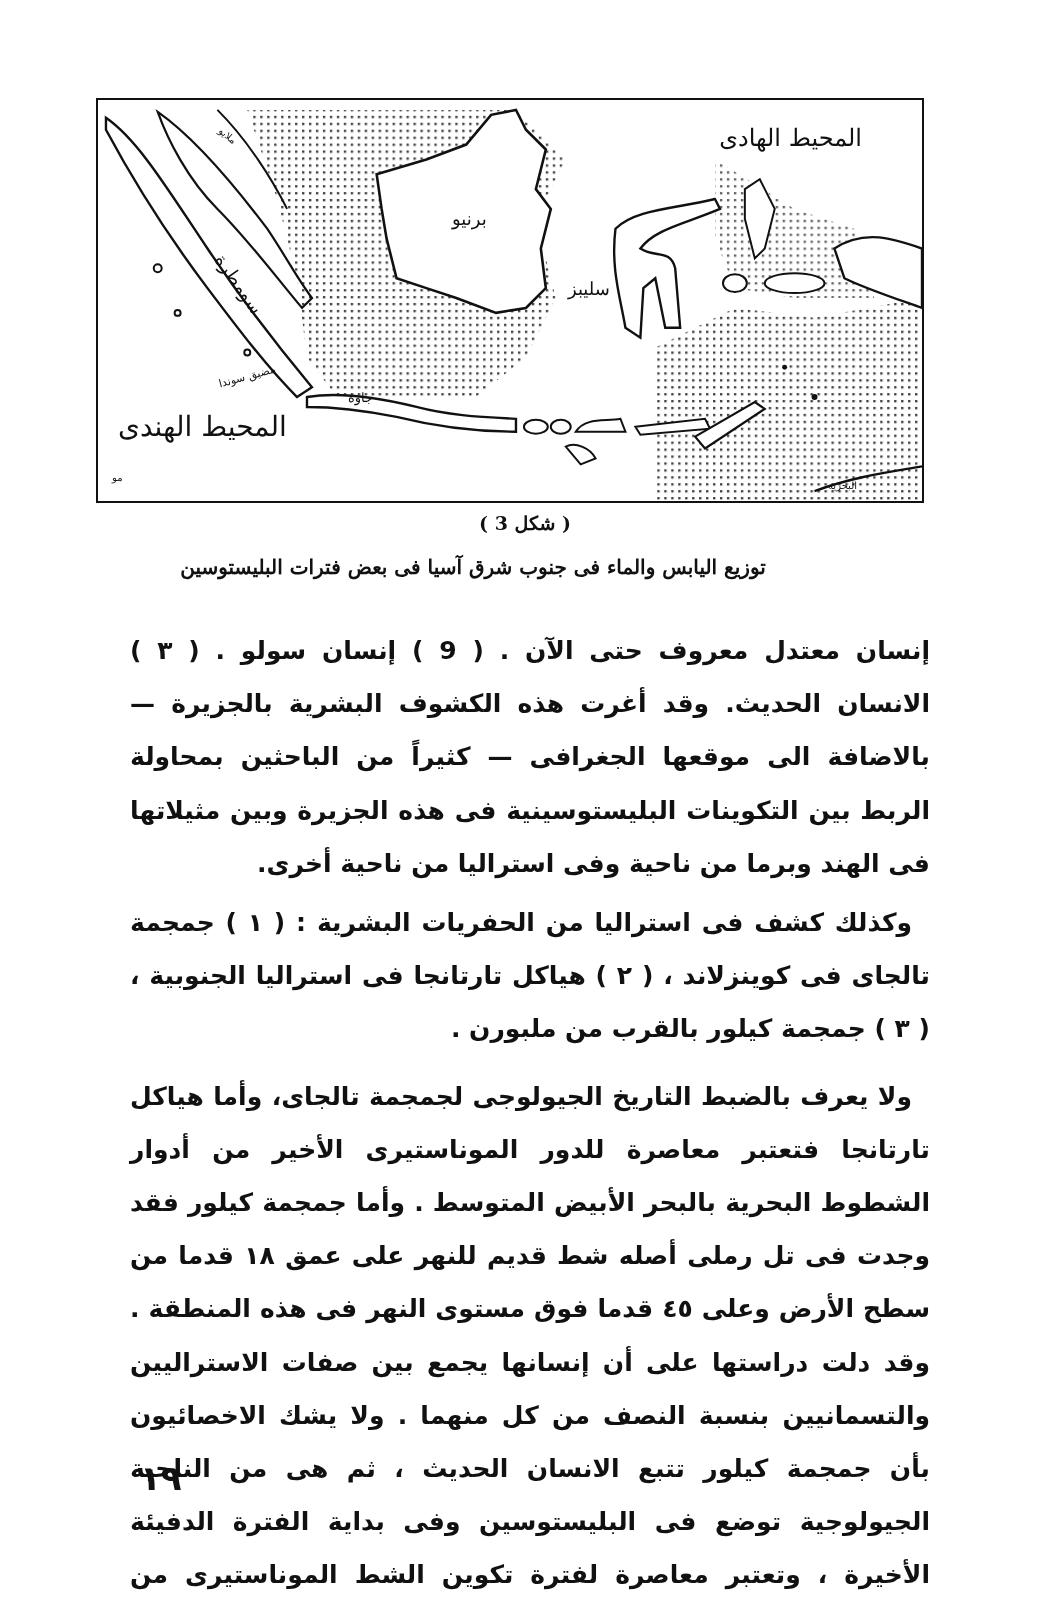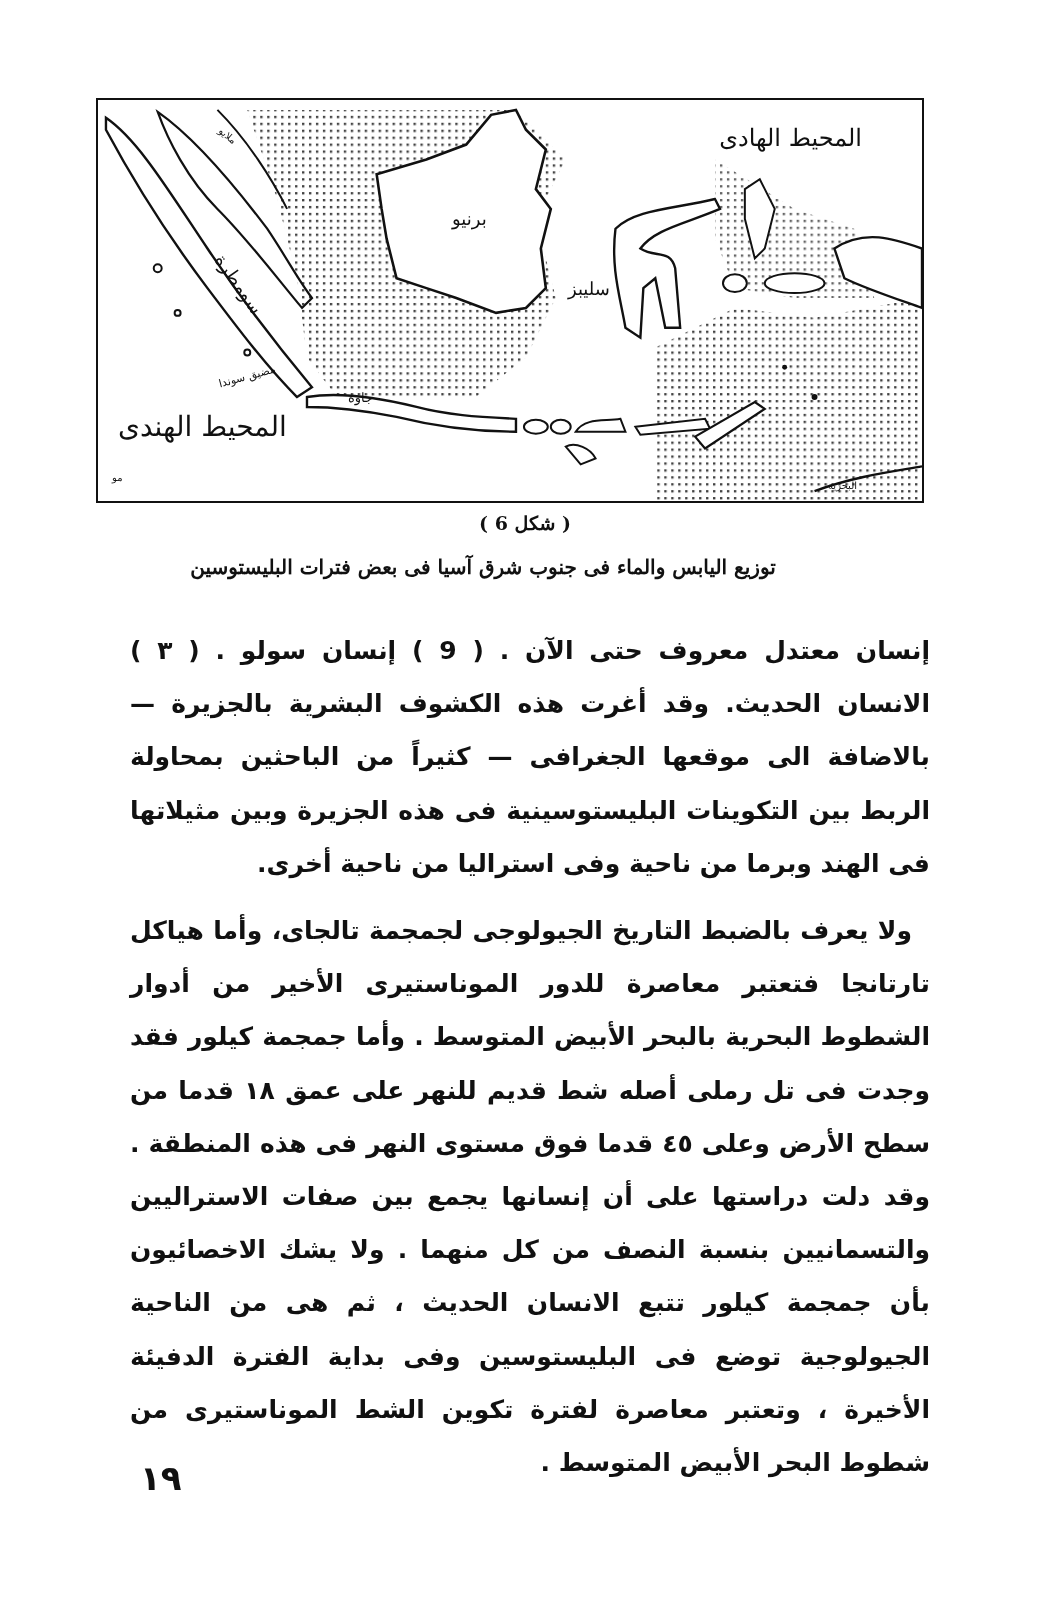--- a/index.html
+++ b/index.html
@@ -24,21 +24,21 @@
     .lbl-sunda { left: 120px; top: 270px; font-size: 11px; transform: rotate(-15deg); }
     .lbl-celebes { left: 470px; top: 178px; font-size: 18px; }
     .lbl-corner { left: 14px; top: 372px; font-size: 10px; }
     .lbl-small { font-size: 10px; }
 
     .fig-label {
       position: absolute; left: 0; width: 1050px; top: 512px; text-align: center;
       direction: rtl; font-size: 19px; font-weight: bold;
     }
     .fig-caption {
-      position: absolute; left: 18px; width: 930px; top: 555px; text-align: center;
+      position: absolute; left: 8px; width: 930px; top: 555px; text-align: center;
       direction: rtl; font-size: 20px; font-weight: bold;
     }
     .body-text {
       position: absolute; left: 130px; width: 800px; top: 624px;
       direction: rtl; text-align: justify; text-align-last: right;
       font-family: "DejaVu Sans", sans-serif; font-weight: bold;
       font-size: 25px; line-height: 53.2px;
     }
     .body-text p { margin: 0; }
     .body-text p.indent { text-indent: 18px; }
@@ -104,21 +104,22 @@
   <span class="map-label lbl-borneo">برنيو</span>
   <span class="map-label lbl-sumatra">سومطرة</span>
   <span class="map-label lbl-java">جاوه</span>
   <span class="map-label lbl-sunda">مضيق سوندا</span>
   <span class="map-label lbl-celebes">سليبز</span>
   <span class="map-label lbl-small" style="left:120px;top:30px;transform:rotate(40deg);">ملايو</span>
   <span class="map-label lbl-small" style="left:730px;top:380px;">البحرية</span>
   <span class="map-label lbl-corner">مو</span>
 </div>
 
-<div class="fig-label">( شكل 6 )</div>
+<div class="fig-label">( شكل 3 )</div>
 <div class="fig-caption">توزيع اليابس والماء فى جنوب شرق آسيا فى بعض فترات البليستوسين</div>
 
 <div class="body-text">
   <p>إنسان معتدل معروف حتى الآن . ( 9 ) إنسان سولو . ( ٣ ) الانسان الحديث. وقد أغرت هذه الكشوف البشرية بالجزيرة — بالاضافة الى موقعها الجغرافى — كثيراً من الباحثين بمحاولة الربط بين التكوينات البليستوسينية فى هذه الجزيرة وبين مثيلاتها فى الهند وبرما من ناحية وفى استراليا من ناحية أخرى.</p>
+  <p class="indent gap">وكذلك كشف فى استراليا من الحفريات البشرية : ( ١ ) جمجمة تالجاى فى كوينزلاند ، ( ٢ ) هياكل تارتانجا فى استراليا الجنوبية ، ( ٣ ) جمجمة كيلور بالقرب من ملبورن .</p>
   <p class="indent gap2">ولا يعرف بالضبط التاريخ الجيولوجى لجمجمة تالجاى، وأما هياكل تارتانجا فتعتبر معاصرة للدور الموناستيرى الأخير من أدوار الشطوط البحرية بالبحر الأبيض المتوسط . وأما جمجمة كيلور فقد وجدت فى تل رملى أصله شط قديم للنهر على عمق ١٨ قدما من سطح الأرض وعلى ٤٥ قدما فوق مستوى النهر فى هذه المنطقة . وقد دلت دراستها على أن إنسانها يجمع بين صفات الاستراليين والتسمانيين بنسبة النصف من كل منهما . ولا يشك الاخصائيون بأن جمجمة كيلور تتبع الانسان الحديث ، ثم هى من الناحية الجيولوجية توضع فى البليستوسين وفى بداية الفترة الدفيئة الأخيرة ، وتعتبر معاصرة لفترة تكوين الشط الموناستيرى من شطوط البحر الأبيض المتوسط .</p>
 </div>
 
 <div class="page-number">١٩</div>
 
 </body></html>

